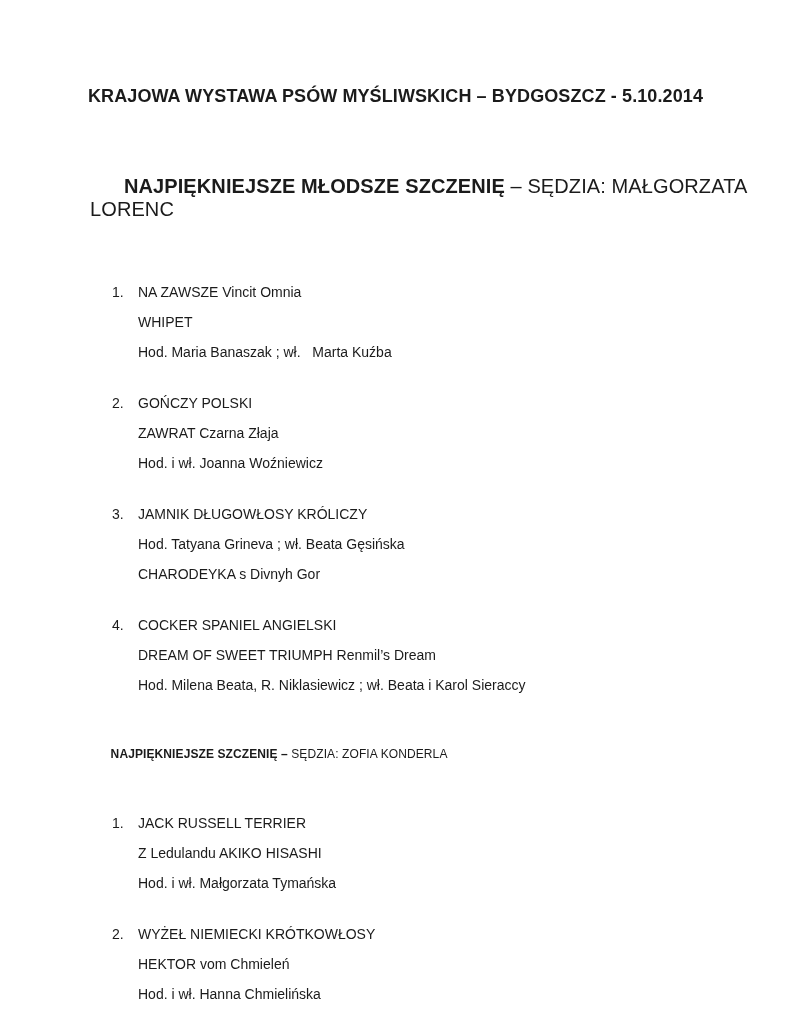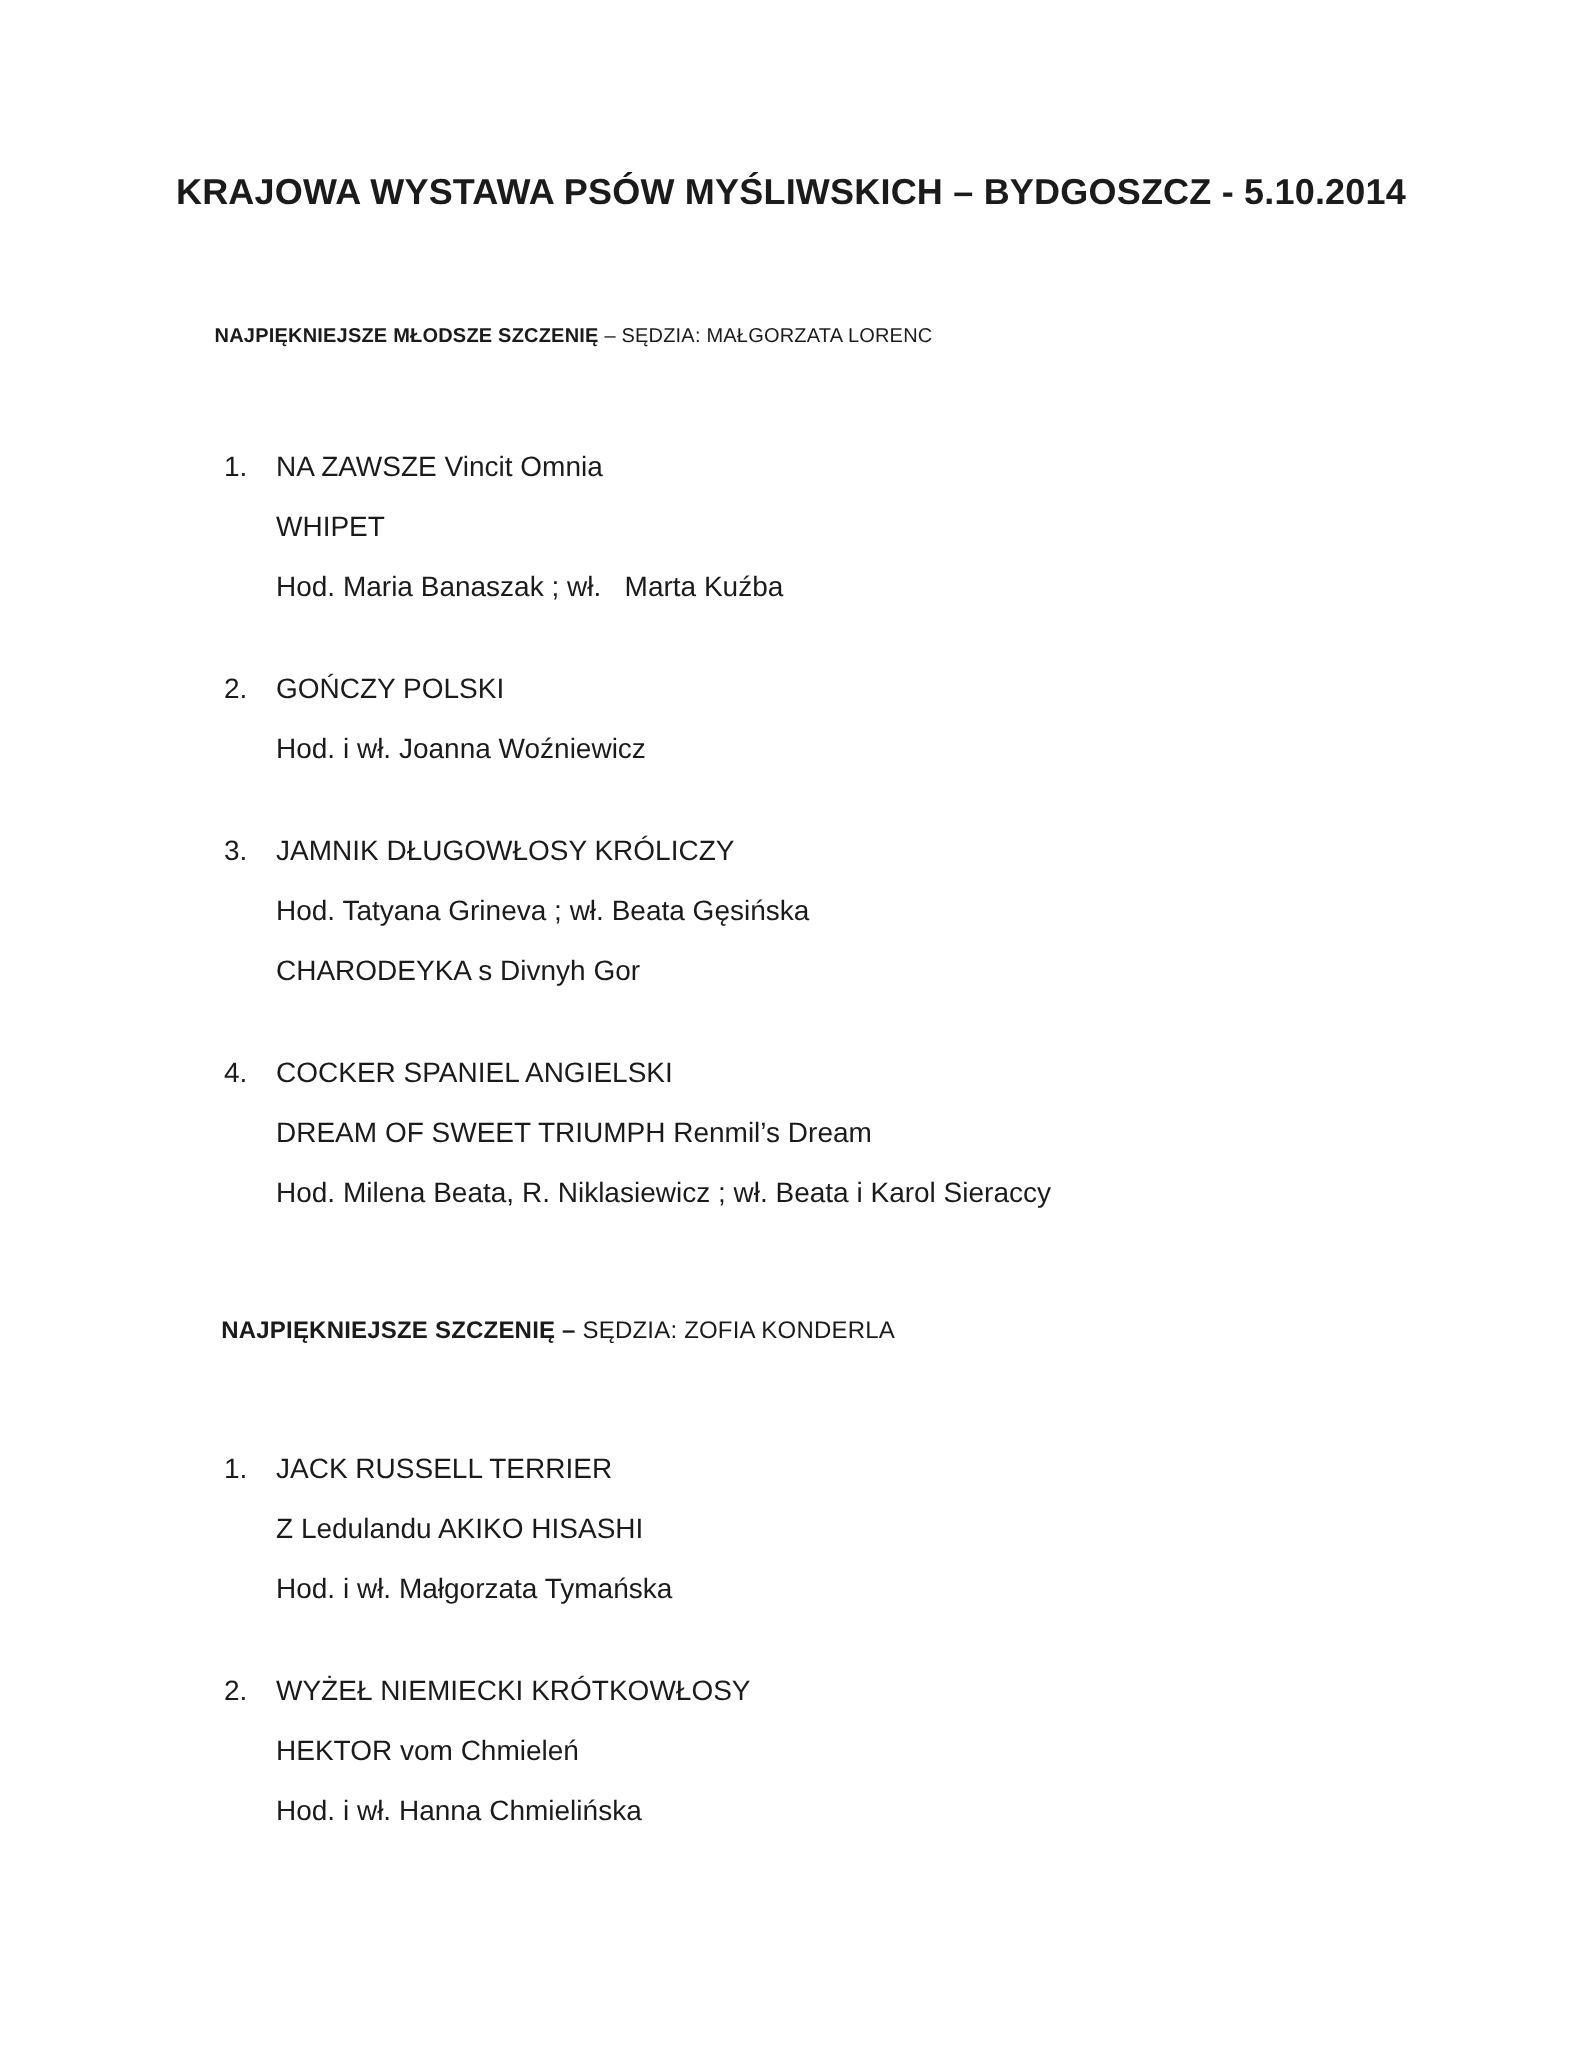--- a/index.html
+++ b/index.html
@@ -30,21 +30,21 @@
     margin-right: 40px;
   }
   .section-heading {
     white-space: pre-wrap;
     letter-spacing: 0.1px;
   }
   .section-heading .bold { font-weight: 700; }
   .section-heading .rest { font-weight: 400; }
   .section:nth-child(1) .section-heading {
     margin-top: 45px;
-    font-size: 10px;
+    font-size: 20px;
   }
   .section:nth-child(2) .section-heading {
     margin-top: 33px;
     font-size: 12px;
   }
   .entry-list {
     margin-top: 33px;
     margin-left: 22px;
   }
   .entry {
@@ -83,20 +83,21 @@
     <div class="entry-lines">
       <div class="line">NA ZAWSZE Vincit Omnia</div>
       <div class="line">WHIPET</div>
       <div class="line">Hod. Maria Banaszak ; wł.   Marta Kuźba</div>
     </div>
   </div>
           <div class="entry">
     <div class="entry-number">2.</div>
     <div class="entry-lines">
       <div class="line">GOŃCZY POLSKI</div>
+      <div class="line">ZAWRAT Czarna Złaja</div>
       <div class="line">Hod. i wł. Joanna Woźniewicz</div>
     </div>
   </div>
           <div class="entry">
     <div class="entry-number">3.</div>
     <div class="entry-lines">
       <div class="line">JAMNIK DŁUGOWŁOSY KRÓLICZY</div>
       <div class="line">Hod. Tatyana Grineva ; wł. Beata Gęsińska</div>
       <div class="line">CHARODEYKA s Divnyh Gor</div>
     </div>

